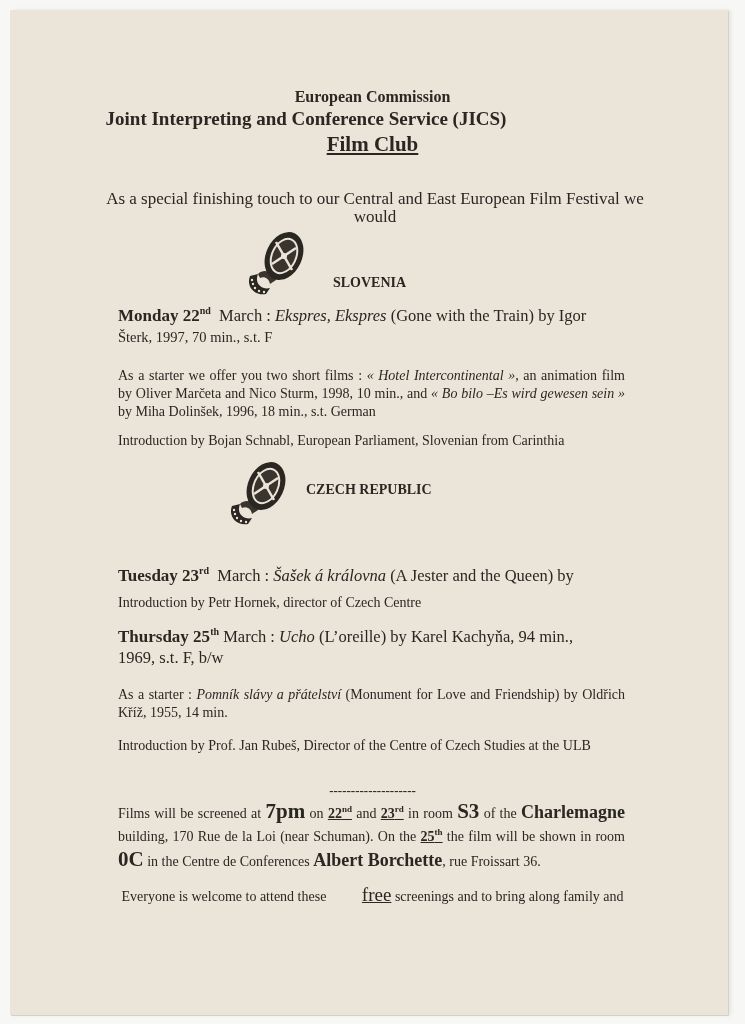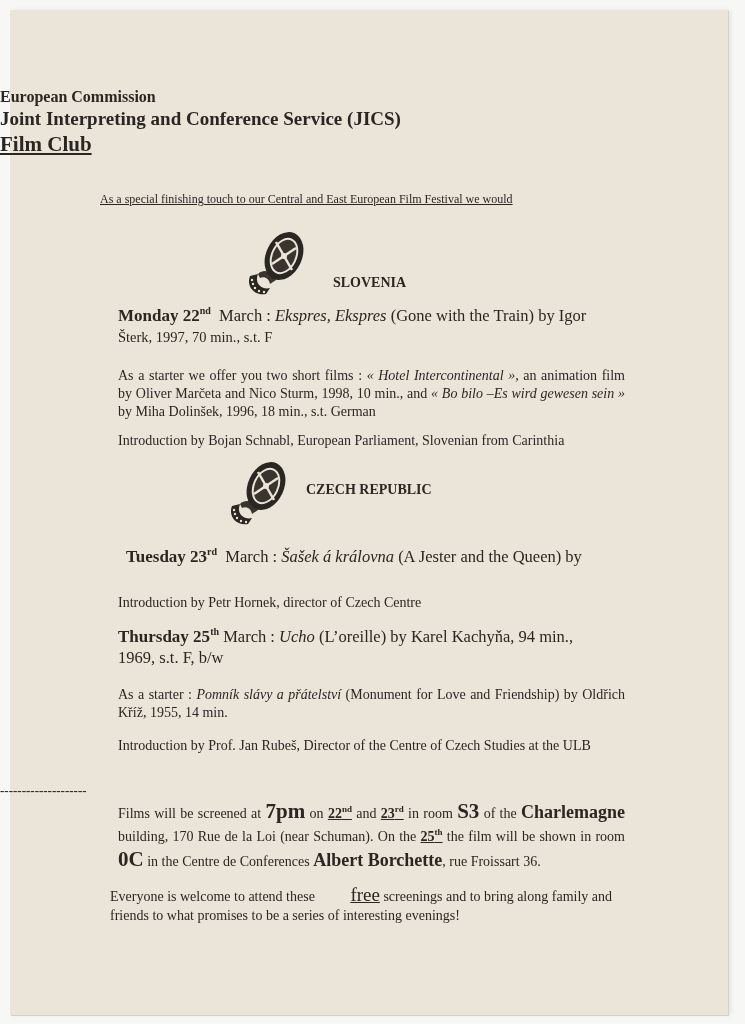--- a/index.html
+++ b/index.html
@@ -1,25 +1,25 @@
 <!DOCTYPE html>
 <html><head>
 <meta charset="utf-8">
 <style>
   html, body { margin:0; padding:0; }
   body { width:745px; height:1024px; background:#f7f7f5; position:relative; overflow:hidden;
          font-family:"Liberation Serif", "DejaVu Serif", serif; color:#2a2622; }
   .paper { position:absolute; left:10px; top:10px; width:718px; height:1005px;
            background:#ebe4d8; box-shadow: 1px 1px 0 #d6d0c6, 3px 0 4px rgba(0,0,0,0.08); }
   .abs { position:absolute; }
-  .center { text-align:left; }
+  .center { text-align:center; }
   .hdr1 { left:0; width:745px; top:88px; font-weight:bold; font-size:16px; }
   .hdr2 { left:0; width:612px; top:108px; font-weight:bold; font-size:19px; }
   .hdr3 { left:0; width:745px; top:132px; font-weight:bold; font-size:21px; text-decoration:underline; }
-  .intro { left:100px; width:550px; top:190px; font-size:12px; line-height:18px;text-decoration:underline; }
+  .intro { left:100px; width:550px; top:190px; font-size:17px; line-height:18px; }
   .reel { width:70px; height:70px; }
   .country { font-weight:bold; font-size:14px; }
   .event { left:118px; width:507px; font-size:16.5px; line-height:21px; text-align:justify; text-align-last:left; }
   .event b { font-size:17px; }
   .event sup { font-size:10px; font-weight:bold; vertical-align:7px; line-height:0; }
   .event .small { font-size:14.5px; }
   .para { left:118px; width:507px; font-size:14px; line-height:18px; text-align:justify; text-align-last:left; }
   .dashes { left:0; width:745px; top:783px; font-weight:bold; font-size:13px; letter-spacing:0px; }
   .venue { left:118px; width:507px; top:800px; font-size:14px; line-height:23px; text-align:justify; text-align-last:left; }
   .venue .big { font-size:21px; font-weight:bold; }
@@ -96,21 +96,21 @@
     <ellipse cx="44" cy="28" rx="11" ry="17" transform="rotate(25 44 28)" fill="#3a342e"></ellipse>
     <g stroke="#ebe4d8" stroke-width="2.5">
         <line x1="36" y1="14" x2="52" y2="42"></line>
         <line x1="56" y1="20" x2="32" y2="36"></line>
       </g>
     <circle cx="44" cy="28" r="3" fill="#ebe4d8"></circle>
   </svg>
 </div>
 <div class="abs country" style="left:306px; top:482px;">CZECH REPUBLIC</div>
 
-<div class="abs event" style="top:546px;margin-left:8px;">
+<div class="abs event" style="top:565px;">
   <b><span>Tuesday 23</span><sup>rd</sup></b>&nbsp;
   <span>March :</span>
   <i>Šašek á královna</i>
   <span>(A Jester and the Queen) by</span><br>
 </div>
 
 <div class="abs para" style="top:594px;">Introduction by Petr Hornek, director of Czech Centre</div>
 
 <div class="abs event" style="top:626px;">
   <b><span>Thursday 25</span><sup>th</sup></b>
@@ -127,14 +127,13 @@
 <div class="abs para" style="top:737px;">Introduction by Prof. Jan Rubeš, Director of the Centre of Czech Studies at the ULB</div>
 
 <div class="abs center dashes">--------------------</div>
 
 <div class="abs venue">
   <span>Films will be screened at </span><span class="big">7pm</span><span> on </span><span class="und"><span>22</span><sup>nd</sup></span><span> and </span><span class="und"><span>23</span><sup>rd</sup></span><span> in room </span><span class="big">S3</span><span> of the </span><span class="bigc">Charlemagne</span><span> building, 170 Rue de la Loi (near Schuman). On the </span><span class="und"><span>25</span><sup>th</sup></span><span> the film will be shown in room </span><span class="big">0C</span><span> in the Centre de Conferences </span><span class="bigc">Albert Borchette</span><span>, rue Froissart 36.</span>
 </div>
 
 <div class="abs center closing">
   <div><span>Everyone is welcome to attend these </span><span class="free">free</span><span> screenings and to bring along family and</span></div>
-  <div>friends to what promises to be a series of interesting evenings!</div>
 </div>
 
 </body></html>

